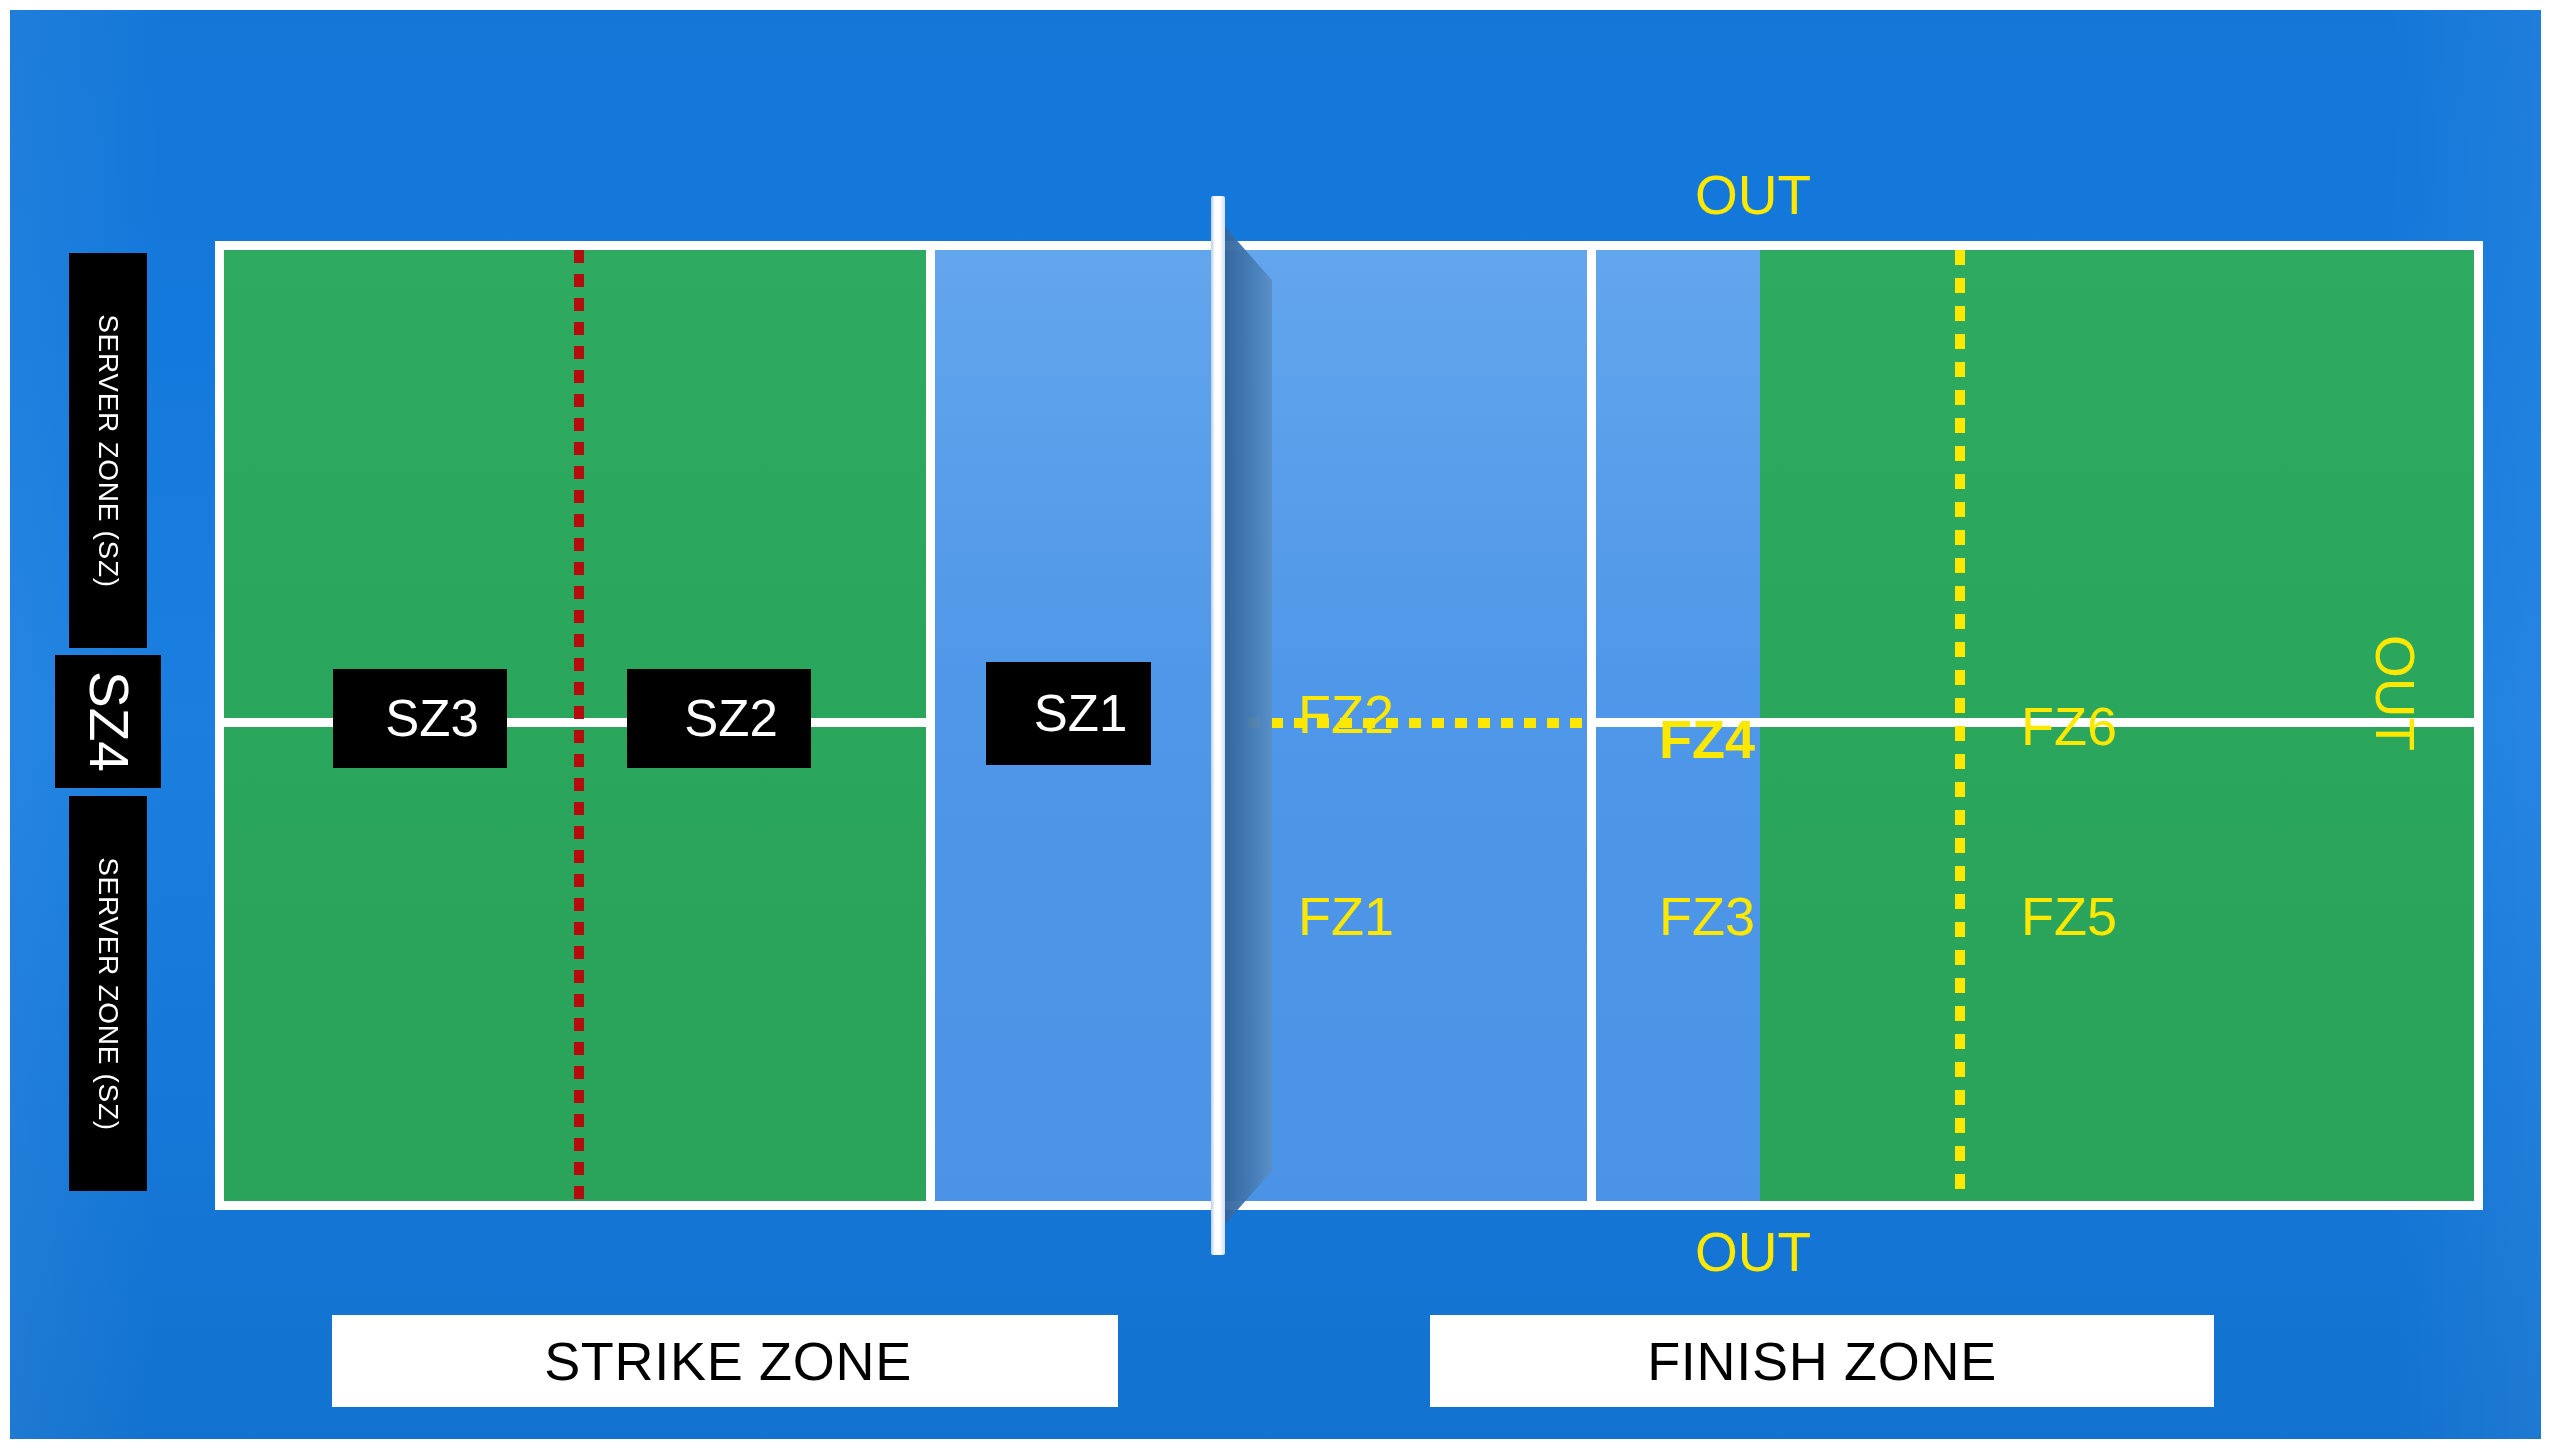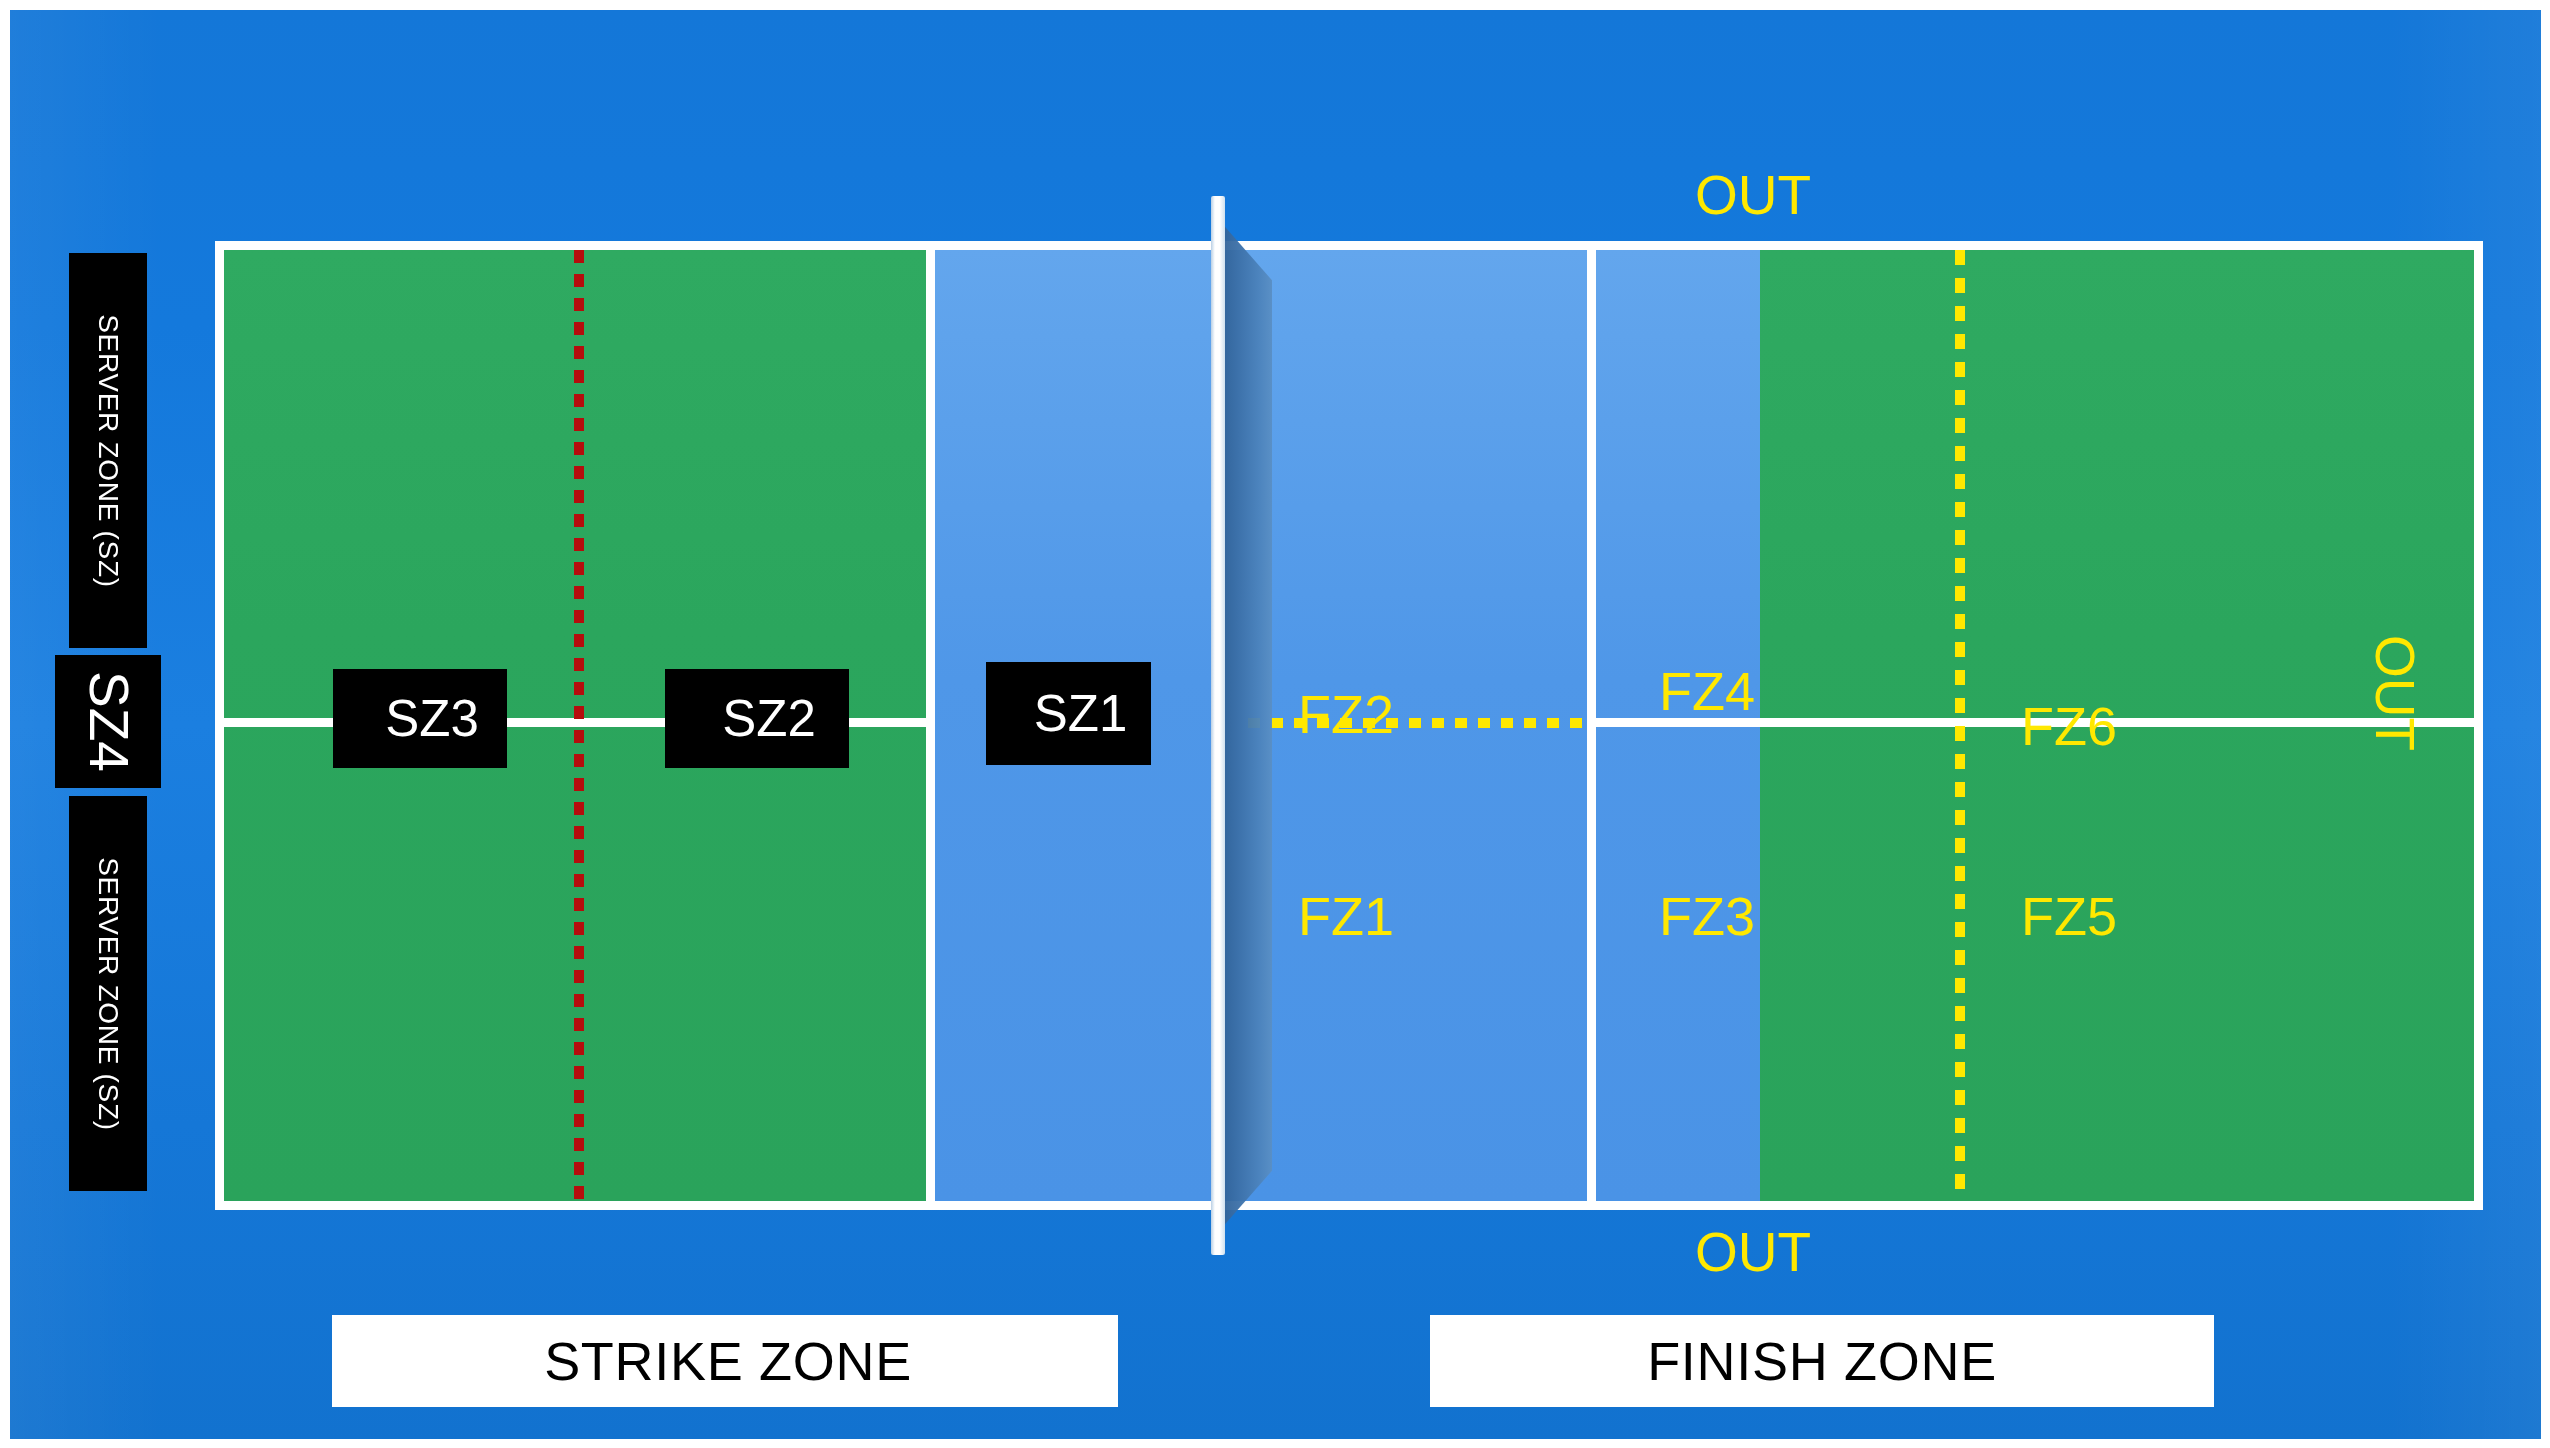--- a/index.html
+++ b/index.html
@@ -250,21 +250,21 @@
 
       <div class="dotted-v-red" style="left:350px;"></div>
 
       <div class="dotted-v-yellow" style="left:1731px; top:0px; height:100%;"></div>
 
       <div class="dotted-h-yellow" style="left:1024px; width:344px; top:468px;"></div>
 
       <span class="fz-label" style="left:1074px; top:437px;">FZ2</span>
       <span class="fz-label" style="left:1074px; top:639px;">FZ1</span>
 
-      <span class="fz-label" style="left:1435px; top:414px;">FZ4</span>
+      <span class="fz-label" style="left:1435px; top:462px;font-weight:bold;">FZ4</span>
       <span class="fz-label" style="left:1435px; top:639px;">FZ3</span>
 
       <span class="fz-label" style="left:1797px; top:437px;margin-top:12px;">FZ6</span>
       <span class="fz-label" style="left:1797px; top:639px;">FZ5</span>
 
     </div>
   </div>
 
   <div id="net">
     <div id="net-shadow"></div>
@@ -280,21 +280,21 @@
   </div>
 
   <div class="vstrip small" style="left:69px; top:796px; width:78px; height:395px;">
     <span>SERVER ZONE (SZ)</span>
   </div>
 
   <div class="black-box sz-box" style="left:333px; top:669px; width:150px; height:99px;">
     <span>SZ3</span>
   </div>
 
-  <div class="black-box sz-box" style="left:665px; top:669px; width:160px; height:99px;">
+  <div class="black-box sz-box" style="left:627px; top:669px; width:160px; height:99px;">
     <span>SZ2</span>
   </div>
 
   <div class="black-box sz-box" style="left:986px; top:662px; width:141px; height:103px;">
     <span>SZ1</span>
   </div>
 
   <span class="out-label" style="left:1695px; top:168px;">OUT</span>
 
   <span class="out-label rot" style="left:2422px; top:635px;">OUT</span>

